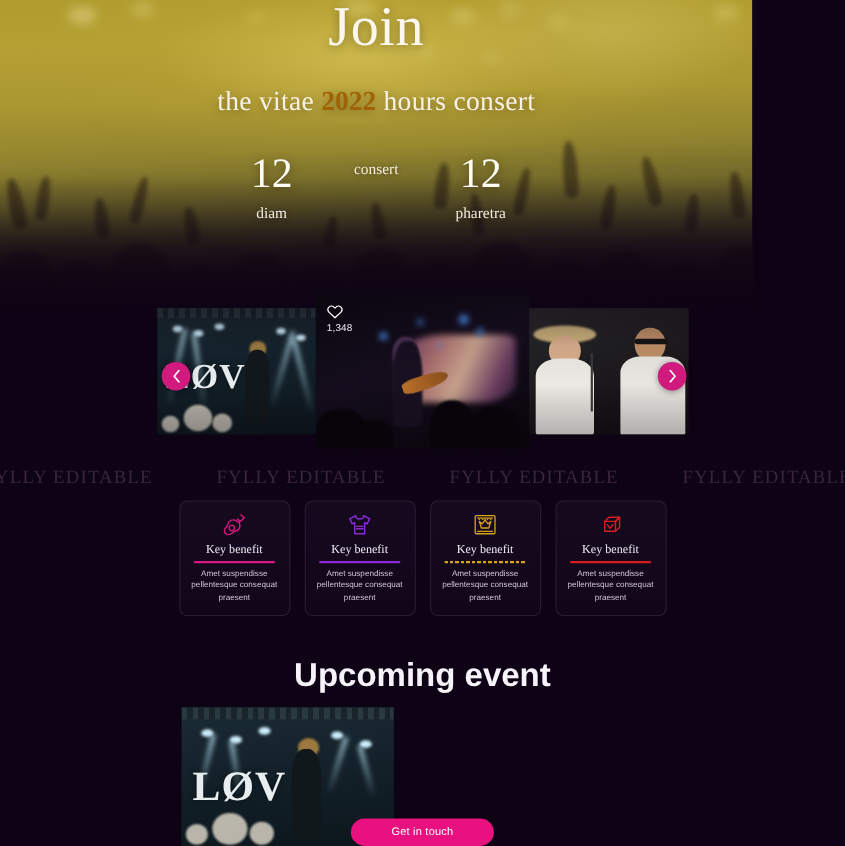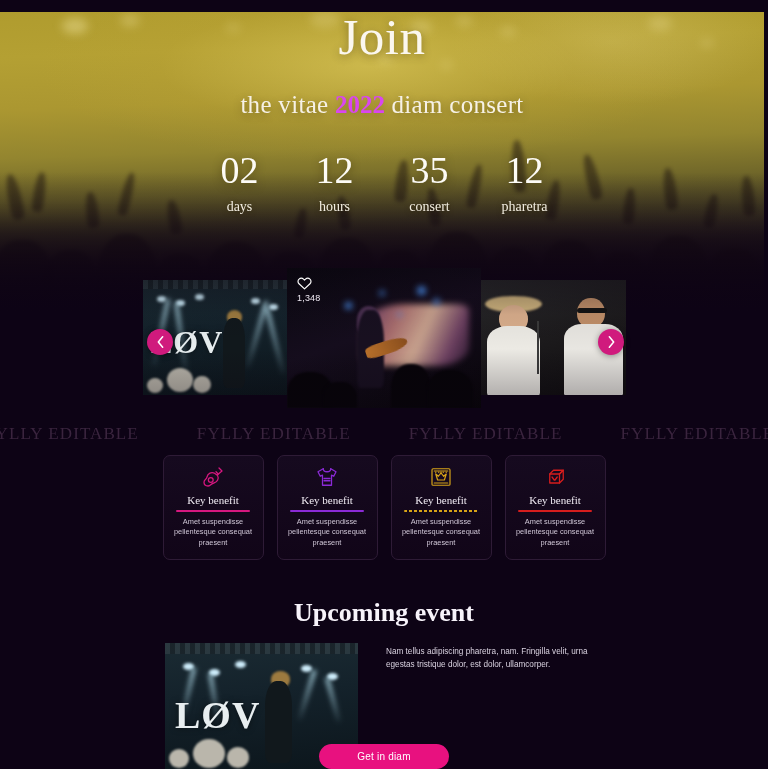--- a/index.html
+++ b/index.html
@@ -16,22 +16,22 @@
     position: relative;
     width: 768px;
     height: 769px;
     overflow: hidden;
     background: #0d0315;
   }
 
   
   .hero {
     position: absolute;
-    top: 12px; left: 0;
-    width: 764px;
+    top: 0; left: 0;
+    width: 684px;
     height: 300px;
     overflow: hidden;
   }
   .hero-bg {
     position: absolute;
     inset: 0;
     background:
       radial-gradient(ellipse 60% 45% at 48% 18%, rgba(226,206,96,0.55) 0%, rgba(190,165,55,0.22) 45%, rgba(0,0,0,0) 72%),
       radial-gradient(ellipse 30% 30% at 80% 10%, rgba(222,205,120,0.35) 0%, rgba(0,0,0,0) 70%),
       linear-gradient(178deg,
@@ -94,21 +94,21 @@
   }
   .hero-sub {
     font-family: "Liberation Serif", serif;
     font-size: 25px;
     color: #f6f1e6;
     margin-top: 28px;
     letter-spacing: 0.3px;
     text-shadow: 0 2px 8px rgba(60,45,10,0.4);
   }
   .hero-sub .year {
-    color: #d946ef;
+    color: #a16207;
     font-weight: 700;
     letter-spacing: 0px;
   }
 
   
   .countdown {
     position: relative;
     z-index: 5;
     margin: 32px auto 0;
     display: flex;
@@ -360,22 +360,22 @@
     font-size: 7.4px;
     line-height: 1.45;
     color: #cfc6d6;
   }
 
   
   .upcoming-title {
     position: absolute;
     top: 598px; left: 0; width: 768px;
     text-align: center;
-    font-family: Liberation Serif, serif;
-    font-size: 26px;
+    font-family: Liberation Sans, sans-serif;
+    font-size: 30px;
     color: #f7f3fa;
   }
 
   .event {
     position: absolute;
     top: 643px;
     left: 165px;
     width: 440px;
     display: flex;
     gap: 28px;
@@ -469,33 +469,28 @@
       <span style="left:594px; width:56px;  height:60px;"></span>
       <span style="left:646px; width:64px;  height:76px;"></span>
       <span style="left:704px; width:60px;  height:64px;"></span>
       <div class="crowd-base"></div>
     </div>
 
     <div class="hero-fade"></div>
 
     <div class="hero-inner">
       <h1 class="hero-title">Join</h1>
-      <div class="hero-sub"><span>the vitae </span><span class="year">2022</span><span> diam consert</span></div>
+      <div class="hero-sub"><span>the vitae </span><span class="year">2022</span><span> hours consert</span></div>
 
       <div class="countdown">
         <div class="cd-cell">
-          <div class="cd-num">02</div>
-          <div class="cd-label">days</div>
+          <div class="cd-num">12</div>
+          <div class="cd-label">diam</div>
         </div>
         <div class="cd-cell">
-          <div class="cd-num">12</div>
-          <div class="cd-label">hours</div>
-        </div>
-        <div class="cd-cell">
-          <div class="cd-num">35</div>
           <div class="cd-label">consert</div>
         </div>
         <div class="cd-cell">
           <div class="cd-num">12</div>
           <div class="cd-label">pharetra</div>
         </div>
       </div>
     </div>
   </section>
 
@@ -671,21 +666,20 @@
         <div class="beam" style="left:166px; top:34px; height:46px; transform:rotate(-15deg);"></div>
         <div class="lovtext" style="left:10px; top:50px; font-size:38px;">LØV</div>
         <div class="hair" style="left:106px; top:28px; width:19px; height:16px;"></div>
         <div class="singer" style="left:100px; top:38px; width:27px; height:82px;"></div>
         <div class="drums" style="left:28px;  top:96px; width:32px; height:29px;"></div>
         <div class="drums" style="left:62px;  top:104px; width:22px; height:21px;"></div>
         <div class="drums" style="left:4px;   top:106px; width:20px; height:19px;"></div>
       </div>
     </div>
     <div class="event-body">
-      <p class="event-p">Nam tellus adipiscing pharetra, nam. Fringilla velit, urna egestas tristique dolor, est dolor, ullamcorper.</p>
     </div>
   </section>
 
   <div class="cta-wrap">
-    <button class="cta">Get in diam</button>
+    <button class="cta">Get in touch</button>
   </div>
 
 </div>
 
 </body></html>

